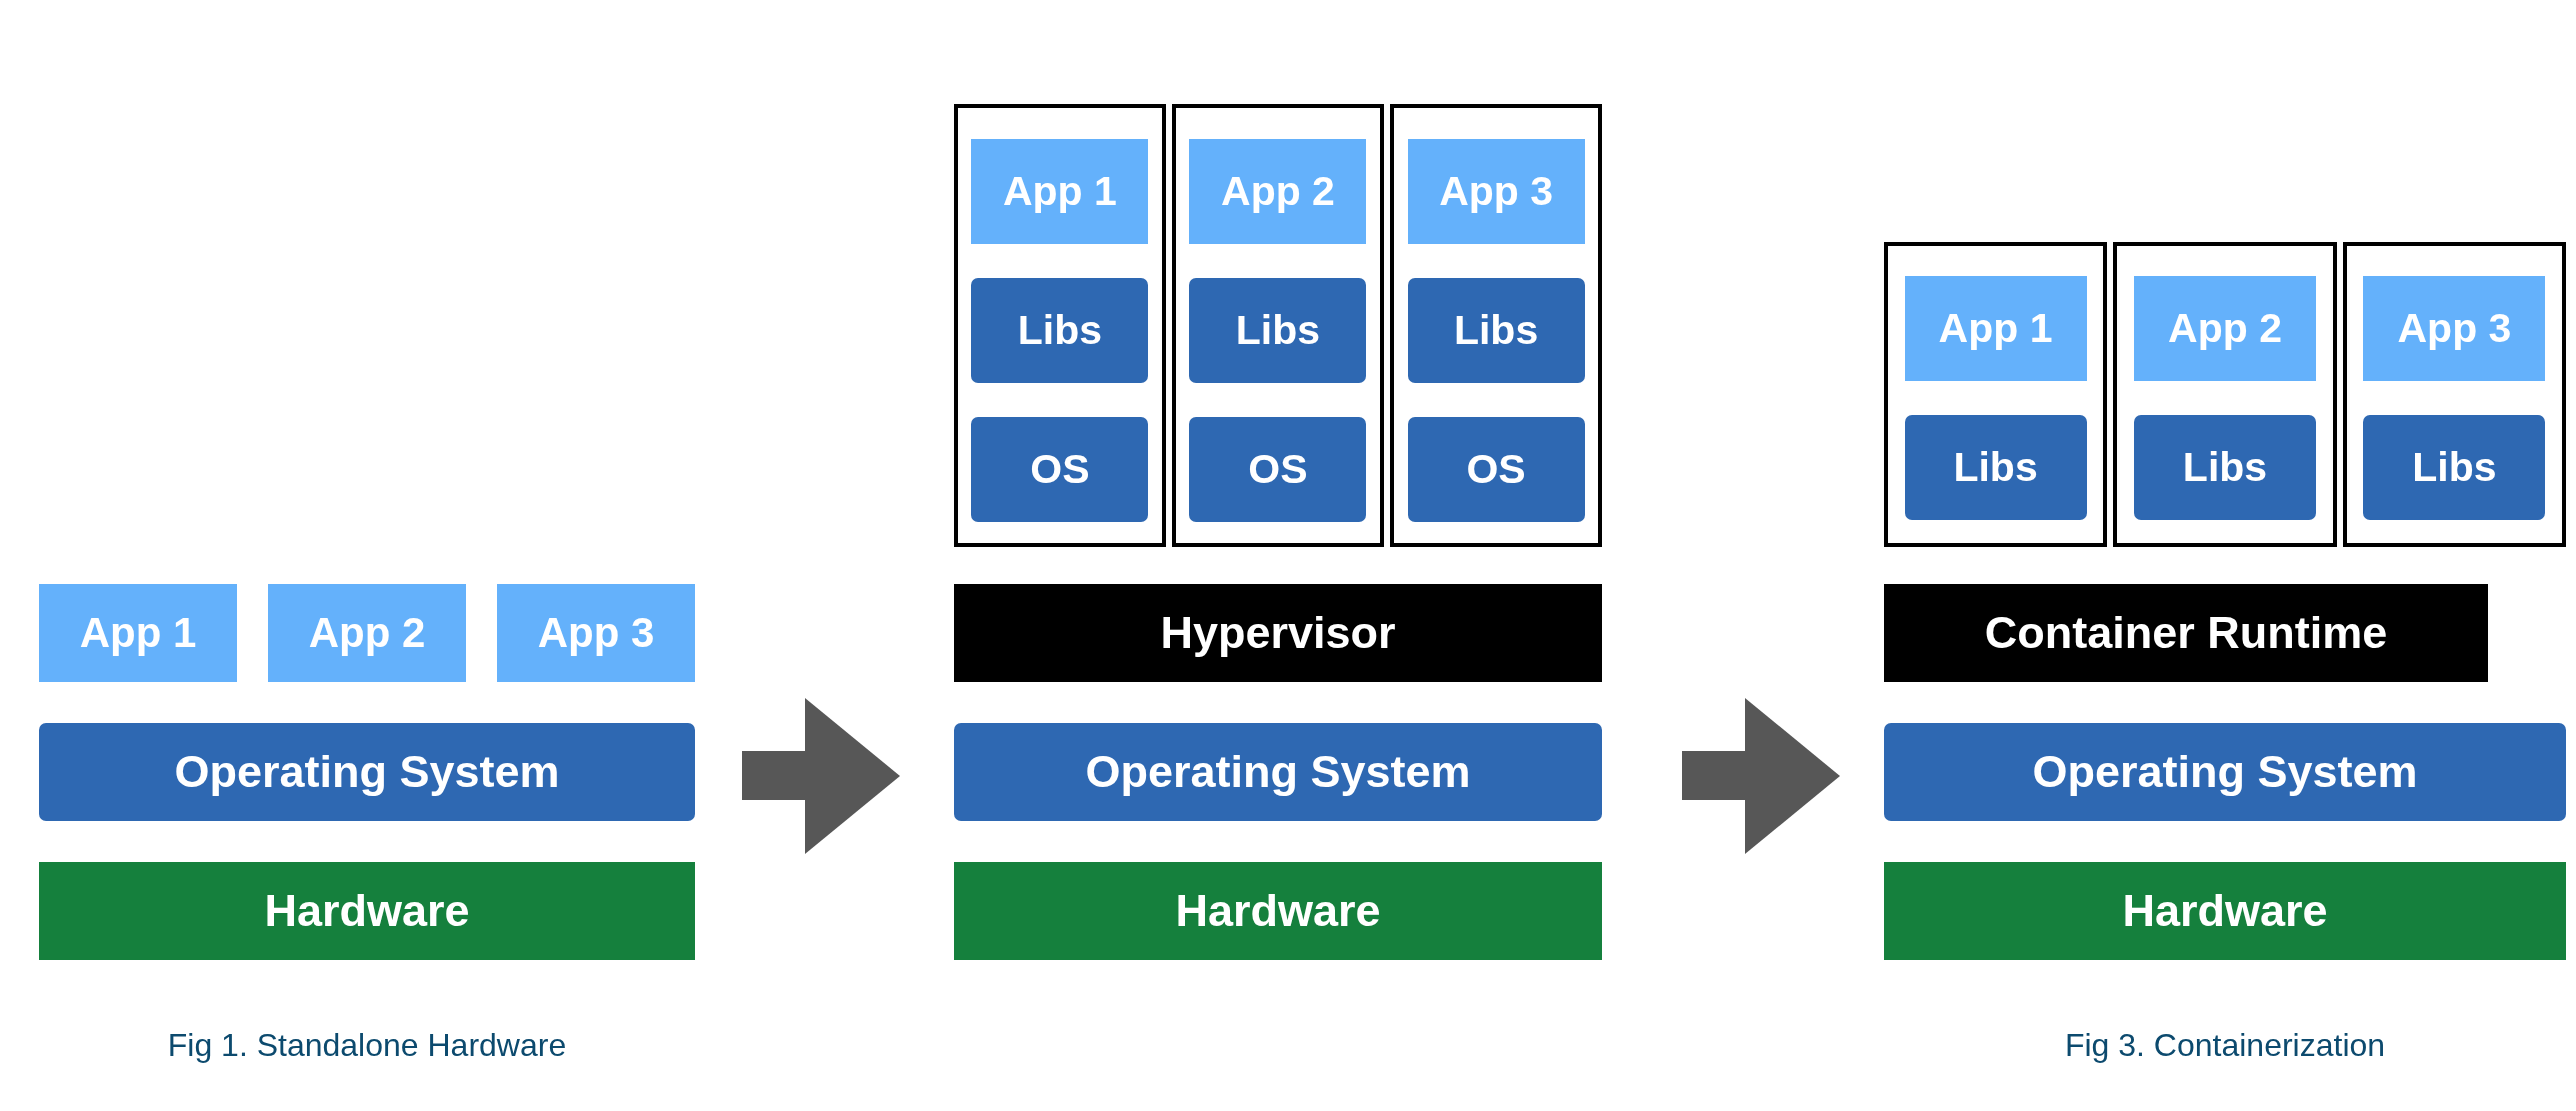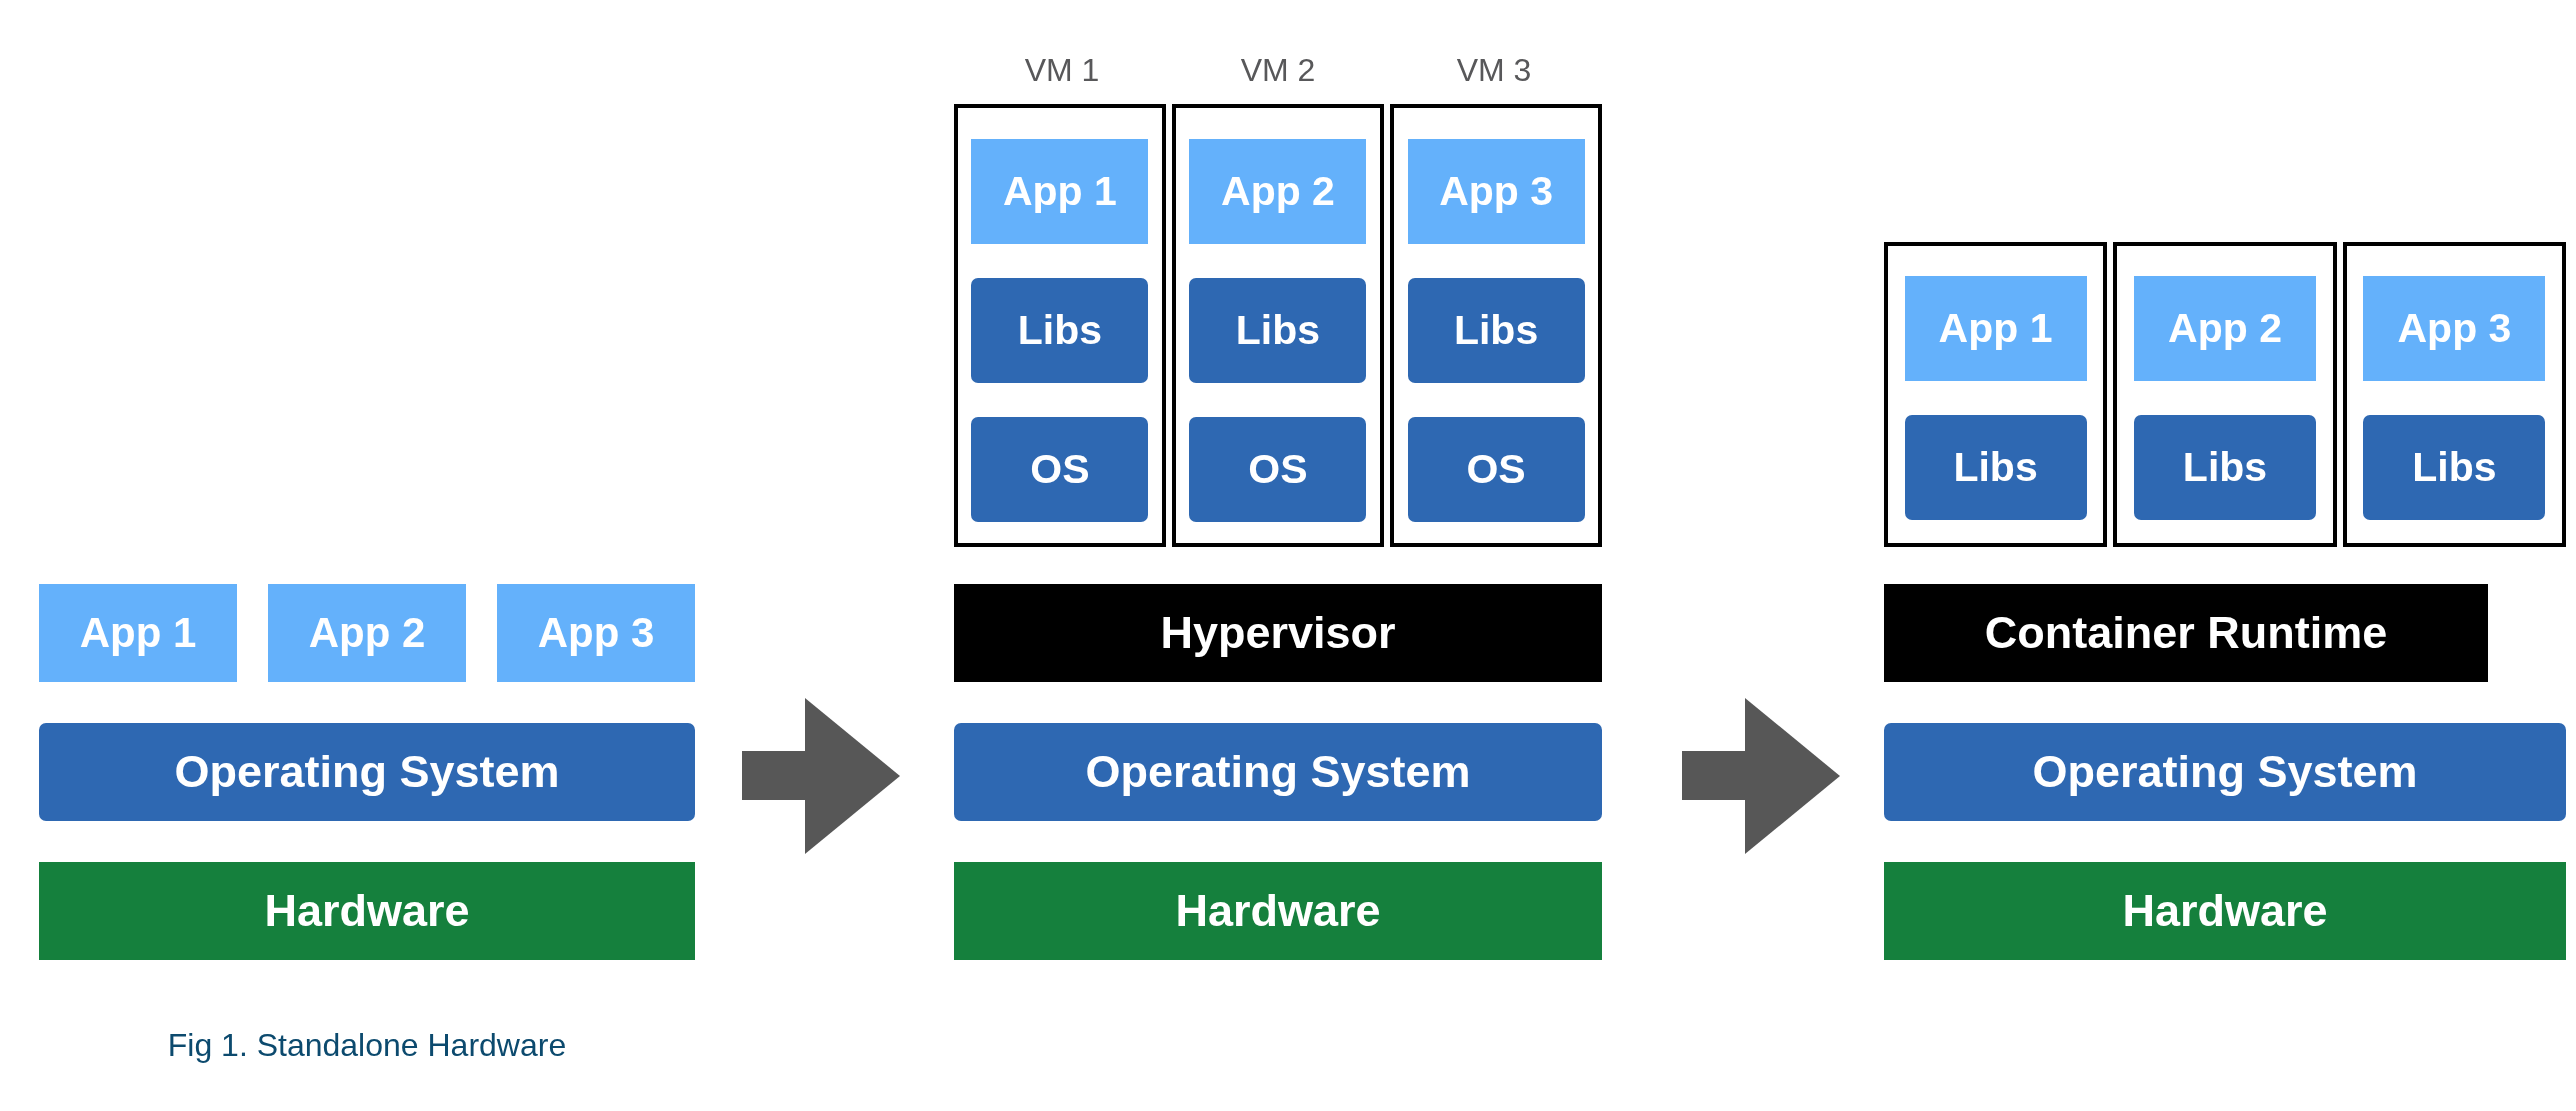--- a/index.html
+++ b/index.html
@@ -56,25 +56,20 @@
     <div class="box light app-lg">App 2</div>
     <div class="box light app-lg">App 3</div>
   </div>
   <div class="abs box medium layer" style="left:39px;top:723px;width:656px;">Operating System</div>
   <div class="abs box navy layer" style="left:39px;top:862px;width:656px;">Hardware</div>
   <div class="abs caption" style="left:39px;top:1026px;width:656px;">Fig 1. Standalone Hardware</div>
 
   <div class="abs arrow-tail" style="left:742px;top:751px;"></div>
   <div class="abs arrow-head" style="left:805px;top:698px;"></div>
 
-  <div class="abs top-labels" style="left:954px;top:49px;width:648px;height:42px;">
-    <div class="cell">VM 1</div>
-    <div class="cell">VM 2</div>
-    <div class="cell">VM 3</div>
-  </div>
 
   <div class="abs frame-row" style="left:954px;top:104px;width:648px;height:443px;">
     <div class="frame-box">
       <div class="box light app-sm">App 1</div>
       <div class="box medium app-sm">Libs</div>
       <div class="box medium app-sm">OS</div>
     </div>
     <div class="frame-box">
       <div class="box light app-sm">App 2</div>
       <div class="box medium app-sm">Libs</div>
@@ -106,15 +101,16 @@
     </div>
     <div class="frame-box" style="padding-top:29.5px;">
       <div class="box light app-c">App 3</div>
       <div class="box medium app-c">Libs</div>
     </div>
   </div>
 
   <div class="abs box bright layer" style="left:1884px;top:584px;width:604px;">Container Runtime</div>
   <div class="abs box medium layer" style="left:1884px;top:723px;width:682px;">Operating System</div>
   <div class="abs box navy layer" style="left:1884px;top:862px;width:682px;">Hardware</div>
+  <div class="abs caption" style="left:1884px;top:1026px;width:682px;">Fig 3. Containerization</div>
 
 </div>
 
 
 </body></html>

